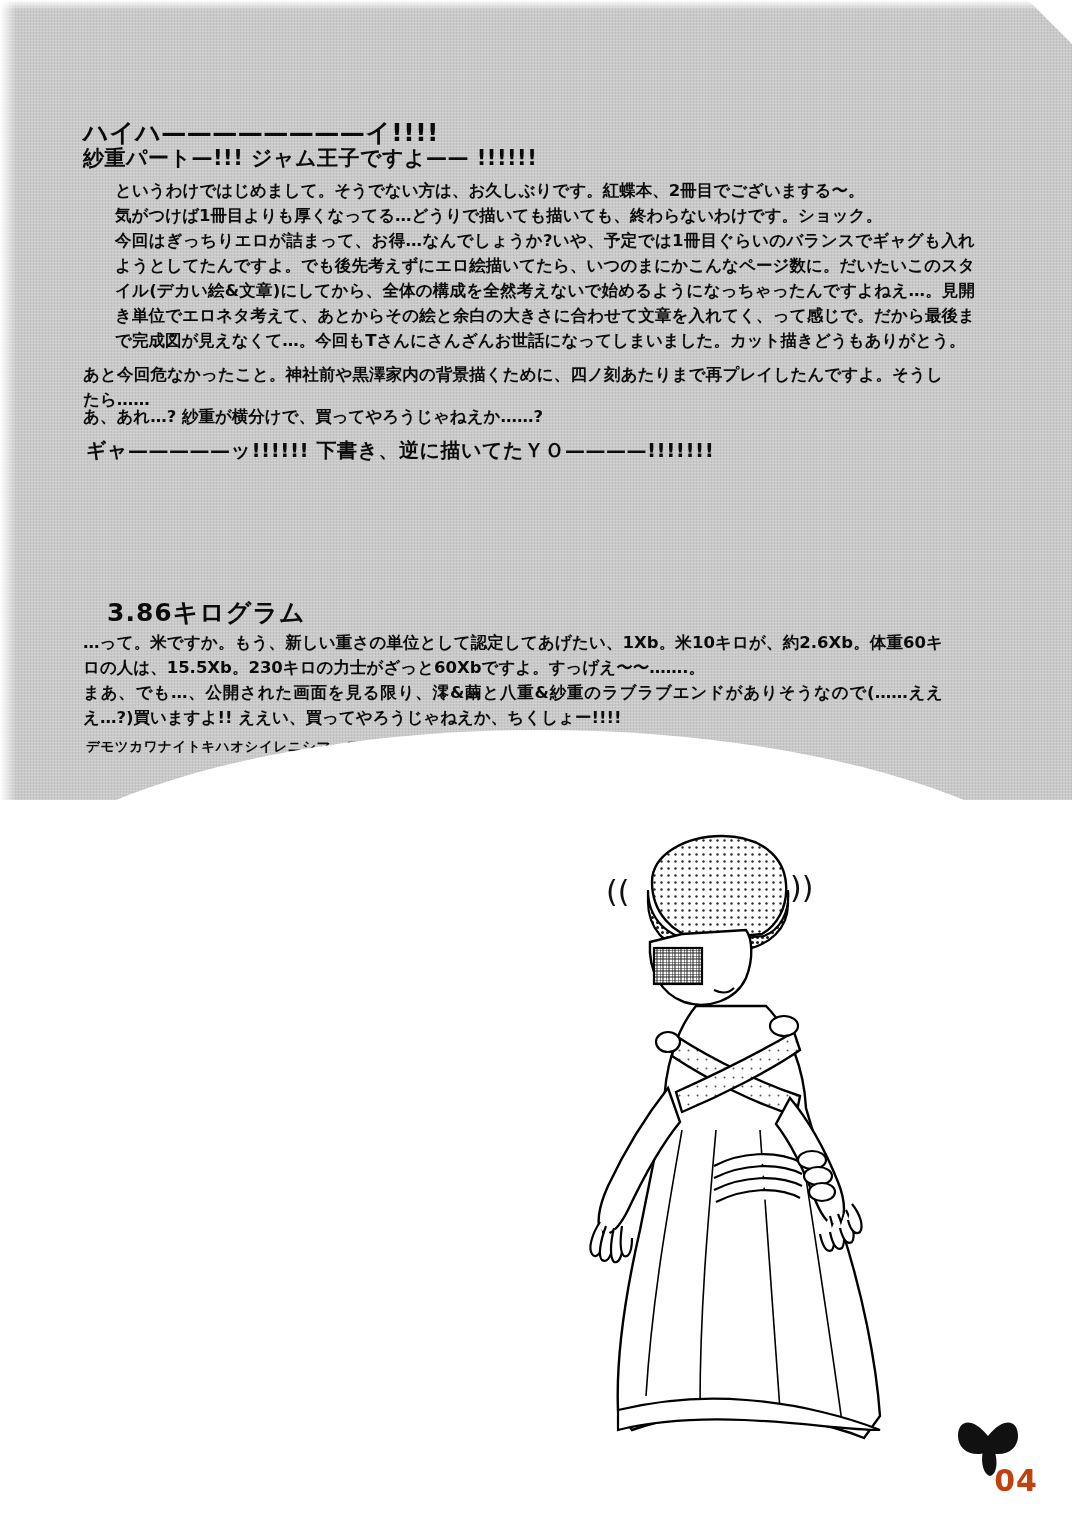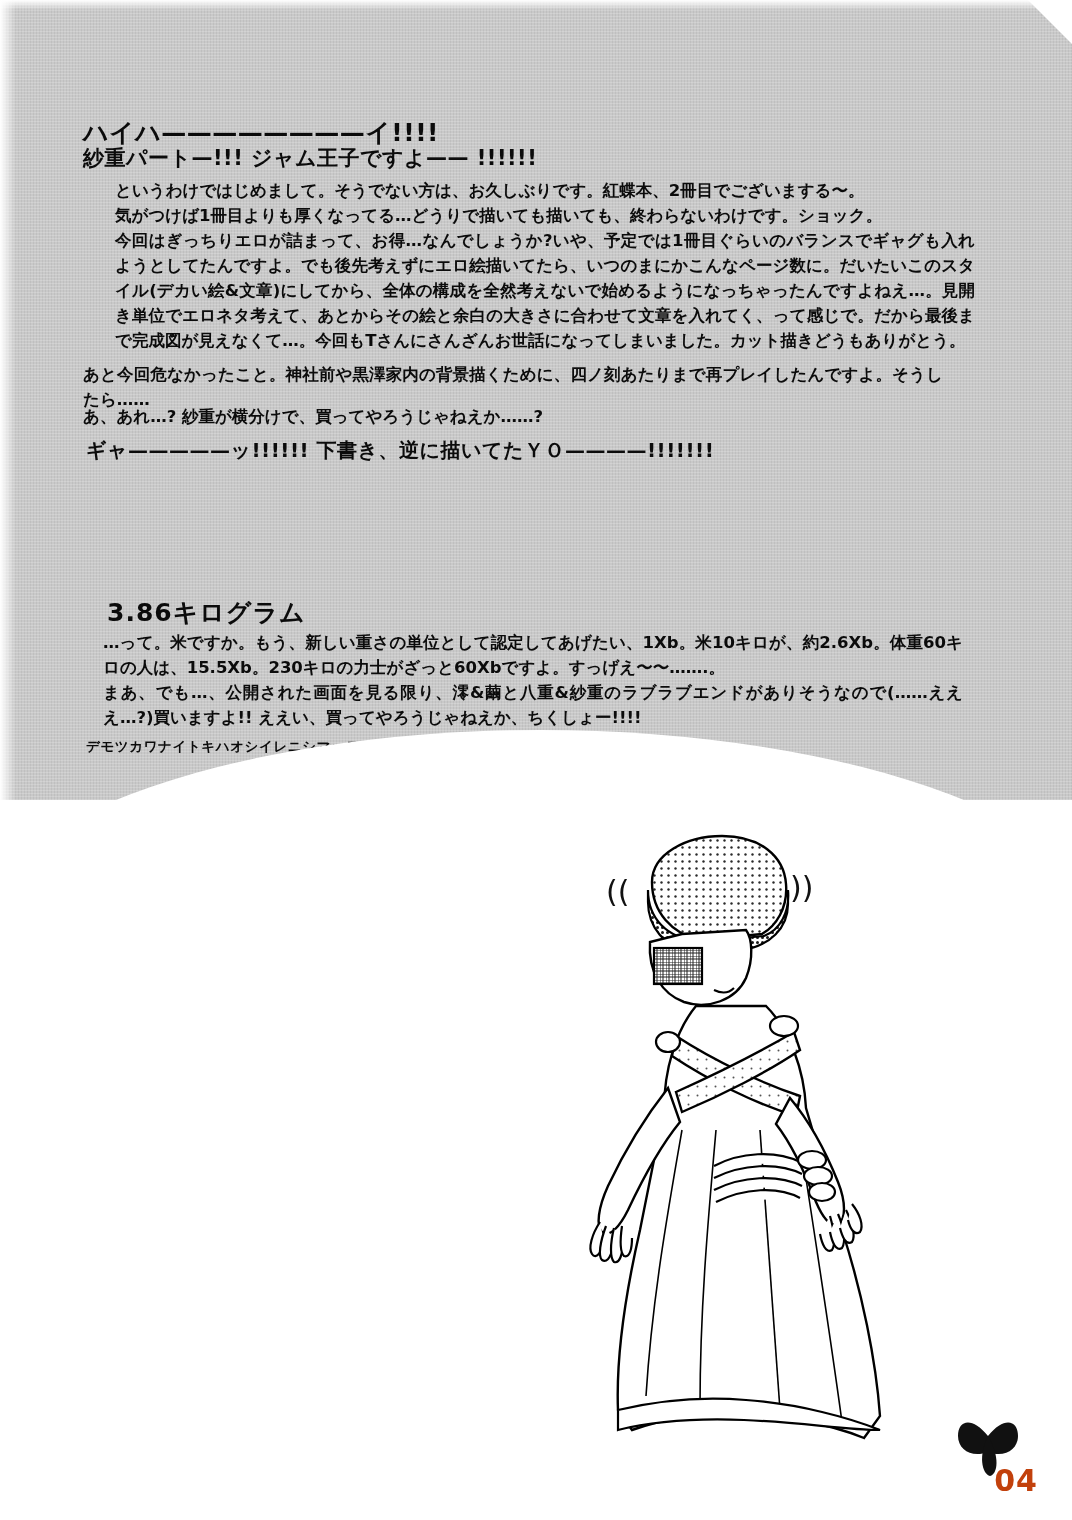--- a/index.html
+++ b/index.html
@@ -170,21 +170,21 @@
 気がつけば1冊目よりも厚くなってる…どうりで描いても描いても、終わらないわけです。ショック。
 今回はぎっちりエロが詰まって、お得…なんでしょうか?いや、予定では1冊目ぐらいのバランスでギャグも入れようとしてたんですよ。でも後先考えずにエロ絵描いてたら、いつのまにかこんなページ数に。だいたいこのスタイル(デカい絵&amp;文章)にしてから、全体の構成を全然考えないで始めるようになっちゃったんですよねえ…。見開き単位でエロネタ考えて、あとからその絵と余白の大きさに合わせて文章を入れてく、って感じで。だから最後まで完成図が見えなくて…。今回もTさんにさんざんお世話になってしまいました。カット描きどうもありがとう。</div>
   <div class="txt body-block" id="para-2">あと今回危なかったこと。神社前や黒澤家内の背景描くために、四ノ刻あたりまで再プレイしたんですよ。そうしたら……</div>
   <div class="txt body-block" id="para-3">あ、あれ…? 紗重が横分けで、買ってやろうじゃねえか……?</div>
 
   <div class="txt" id="shout-line">ギャ—————ッ!!!!!! 下書き、逆に描いてたＹＯ————!!!!!!!</div>
 
 
   <div class="txt" id="weight-line">3.86キログラム</div>
 
-  <div class="txt body-block" id="para-6" style="white-space: pre-line; margin-left: 20px;">…って。米ですか。もう、新しい重さの単位として認定してあげたい、1Xb。米10キロが、約2.6Xb。体重60キロの人は、15.5Xb。230キロの力士がざっと60Xbですよ。すっげえ〜〜…….。
+  <div class="txt body-block" id="para-6" style="white-space: pre-line;">…って。米ですか。もう、新しい重さの単位として認定してあげたい、1Xb。米10キロが、約2.6Xb。体重60キロの人は、15.5Xb。230キロの力士がざっと60Xbですよ。すっげえ〜〜…….。
 まあ、でも…、公開された画面を見る限り、澪&amp;繭と八重&amp;紗重のラブラブエンドがありそうなので(……えええ…?)買いますよ!! ええい、買ってやろうじゃねえか、ちくしょー!!!!</div>
 
   <div class="txt" id="katakana-note">デモツカワナイトキハオシイレニシマッテモイイデスヨネ………</div>
 
   <div id="panel-bottom-curve"></div>
 </div>
 
 <div id="illustration-area">
   <svg width="1072" height="690" viewBox="0 0 1072 690">
     <defs>

